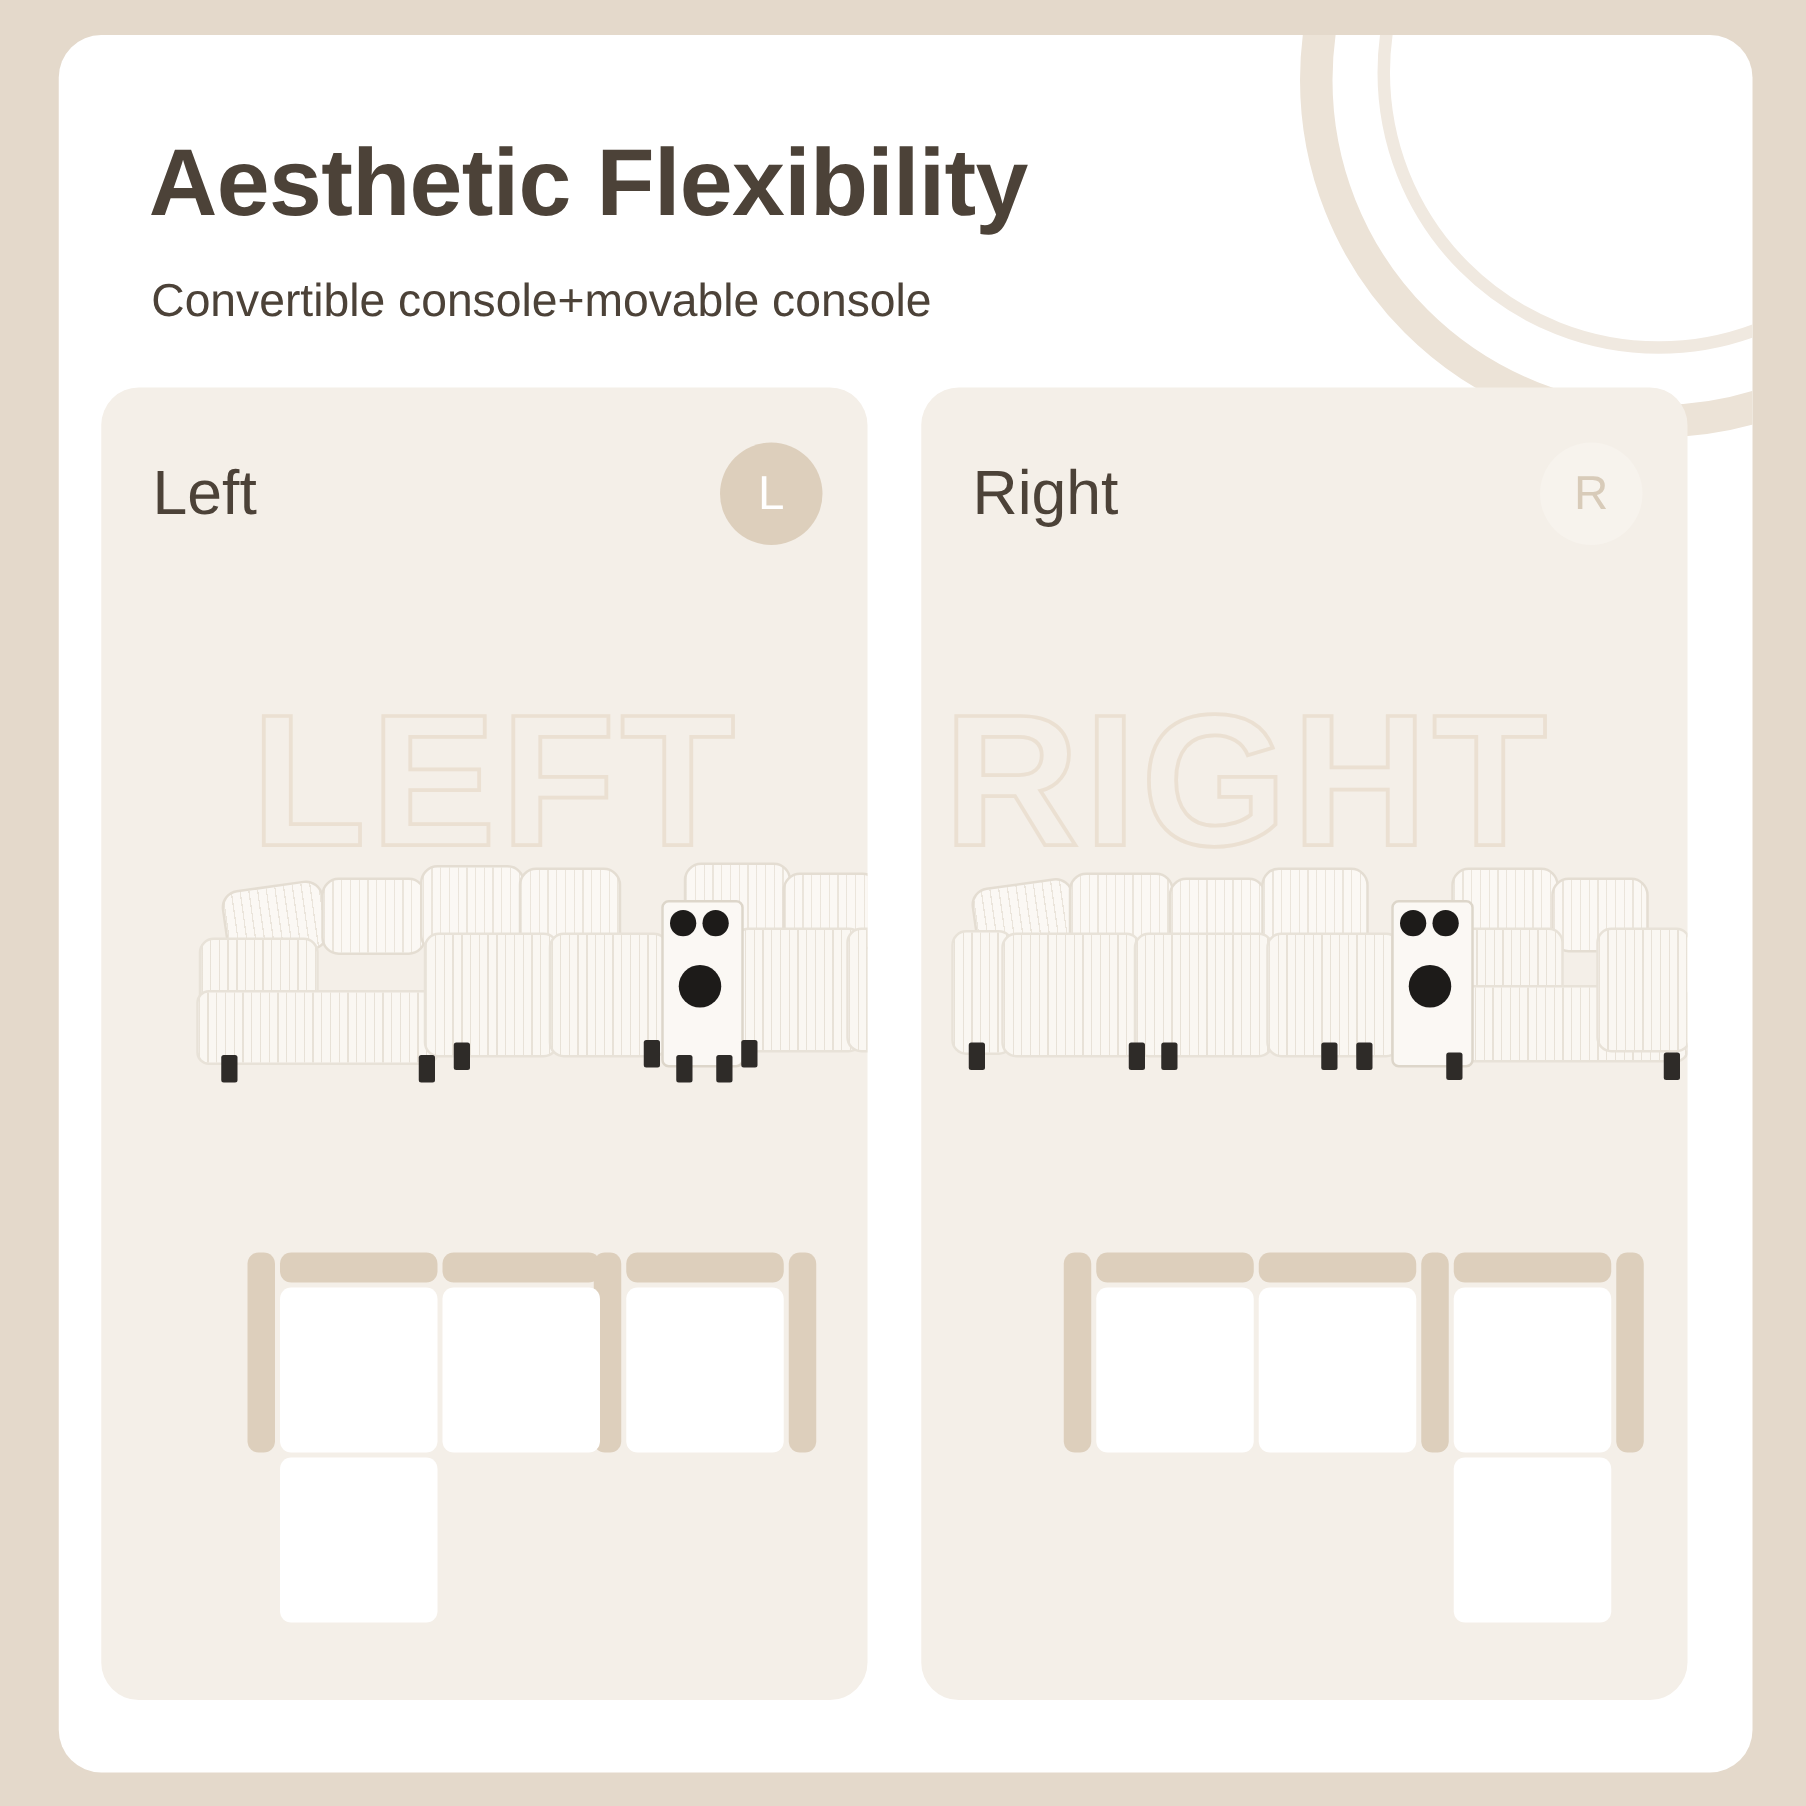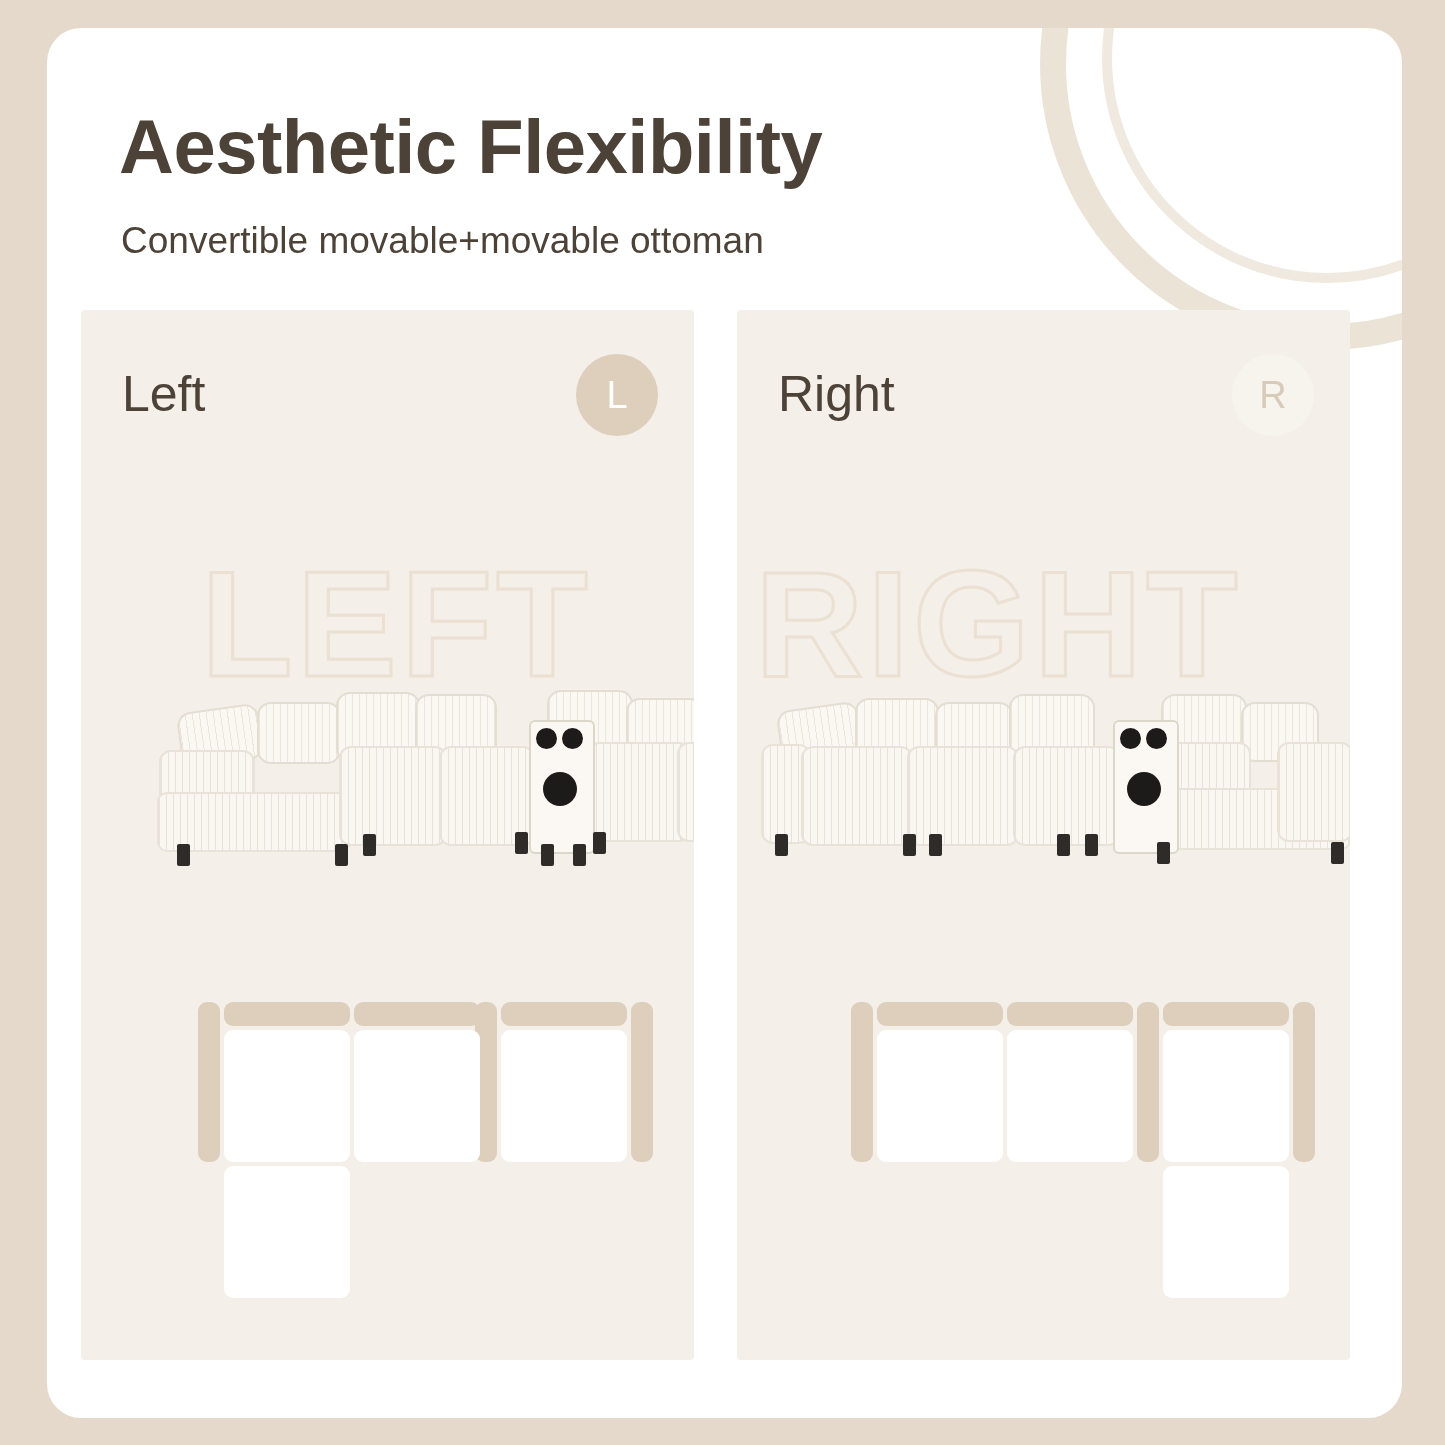--- a/index.html
+++ b/index.html
@@ -71,21 +71,21 @@
     color: #4c4238;
     white-space: nowrap;
   }
 
   .panel {
     position: absolute;
     top: 282px;
     width: 613px;
     height: 1050px;
     background: #f4efe8;
-    border-radius: 4px;
+    border-radius: 30px;
     overflow: hidden;
   }
   .panel-left { left: 34px; }
   .panel-right { left: 690px; }
 
   .panel-title {
     position: absolute;
     left: 41px;
     top: 55px;
     font-size: 50px;
@@ -207,21 +207,21 @@
 </head>
 <body>
 
 <div class="page">
   <div class="card">
 
     <div class="arc arc1"></div>
     <div class="arc arc2"></div>
 
     <div class="title">Aesthetic Flexibility</div>
-    <div class="subtitle">Convertible movable+movable ottoman</div>
+    <div class="subtitle">Convertible console+movable console</div>
 
     <div class="panel panel-left">
       <div class="panel-title">Left</div>
       <div class="badge badge-filled">L</div>
       <div class="ghost ghost-left">LEFT</div>
 
       <div class="sofa-wrap">
 
         <div class="pillow" style="left:98px; top:28px; width:78px; height:52px; transform:rotate(-8deg);"></div>
         <div class="pillow" style="left:176px; top:22px; width:80px; height:58px;"></div>

